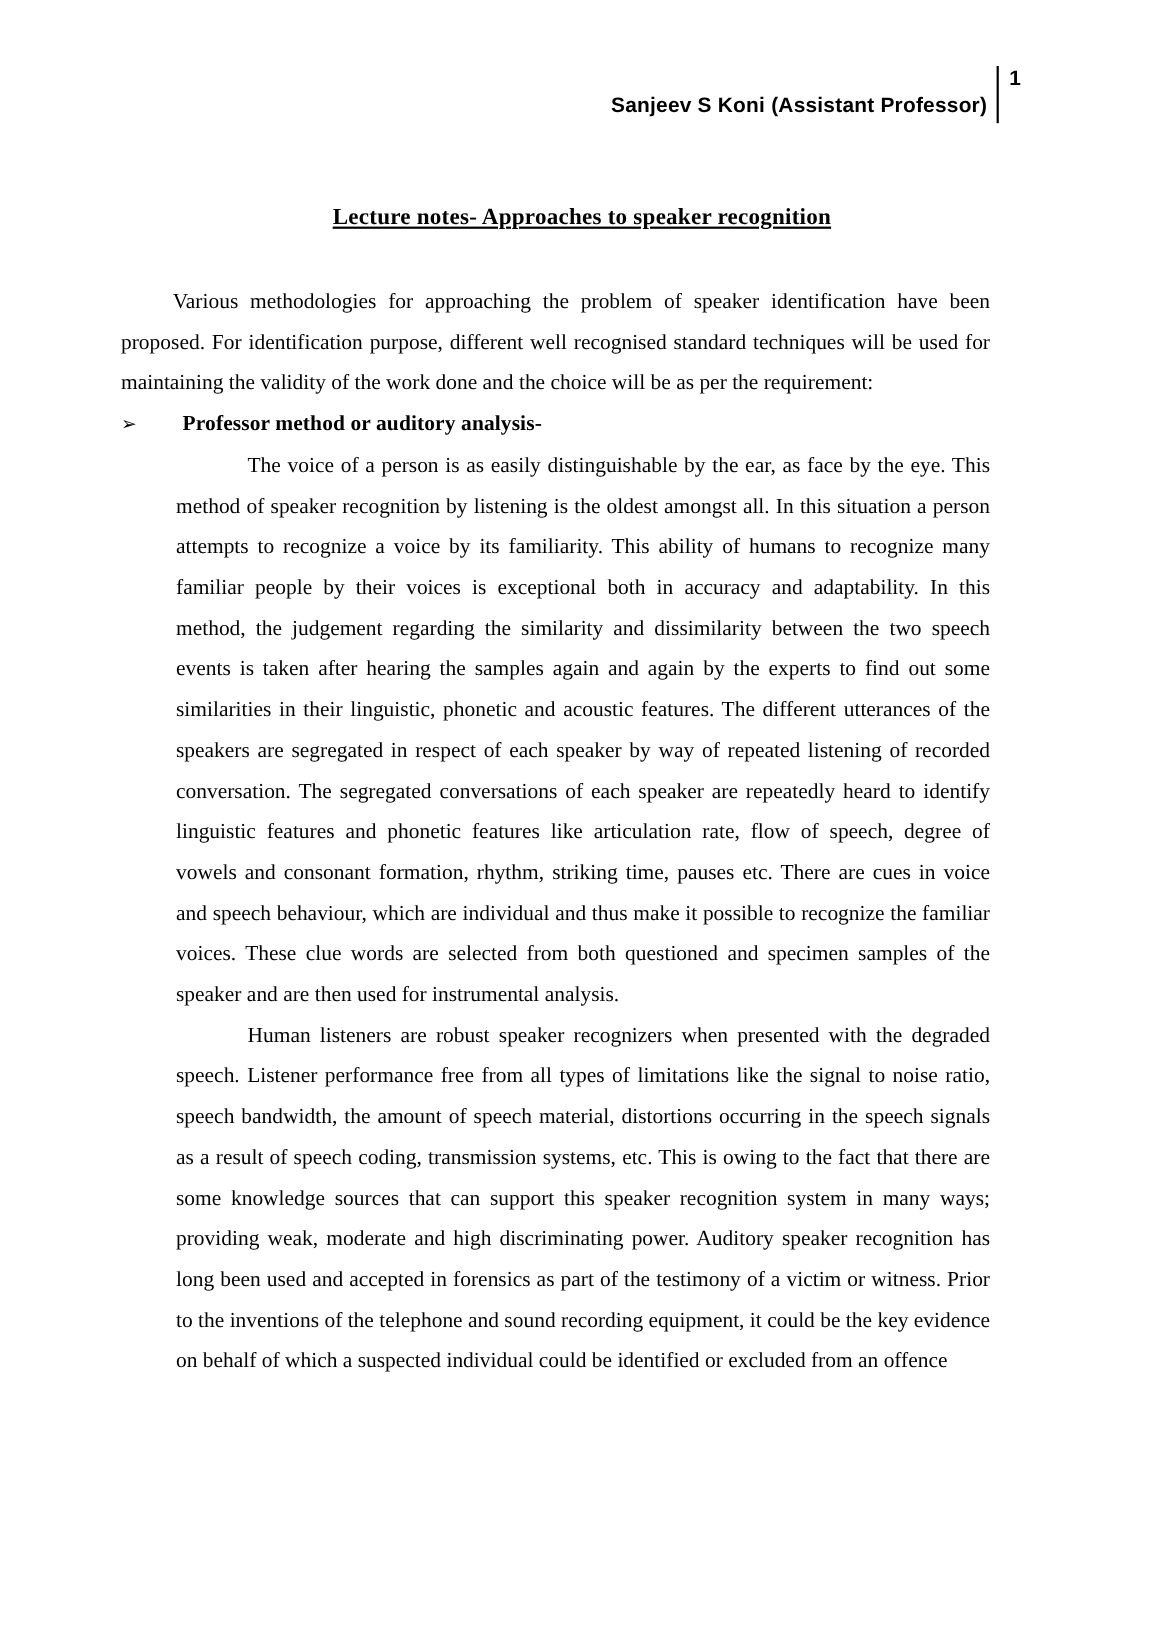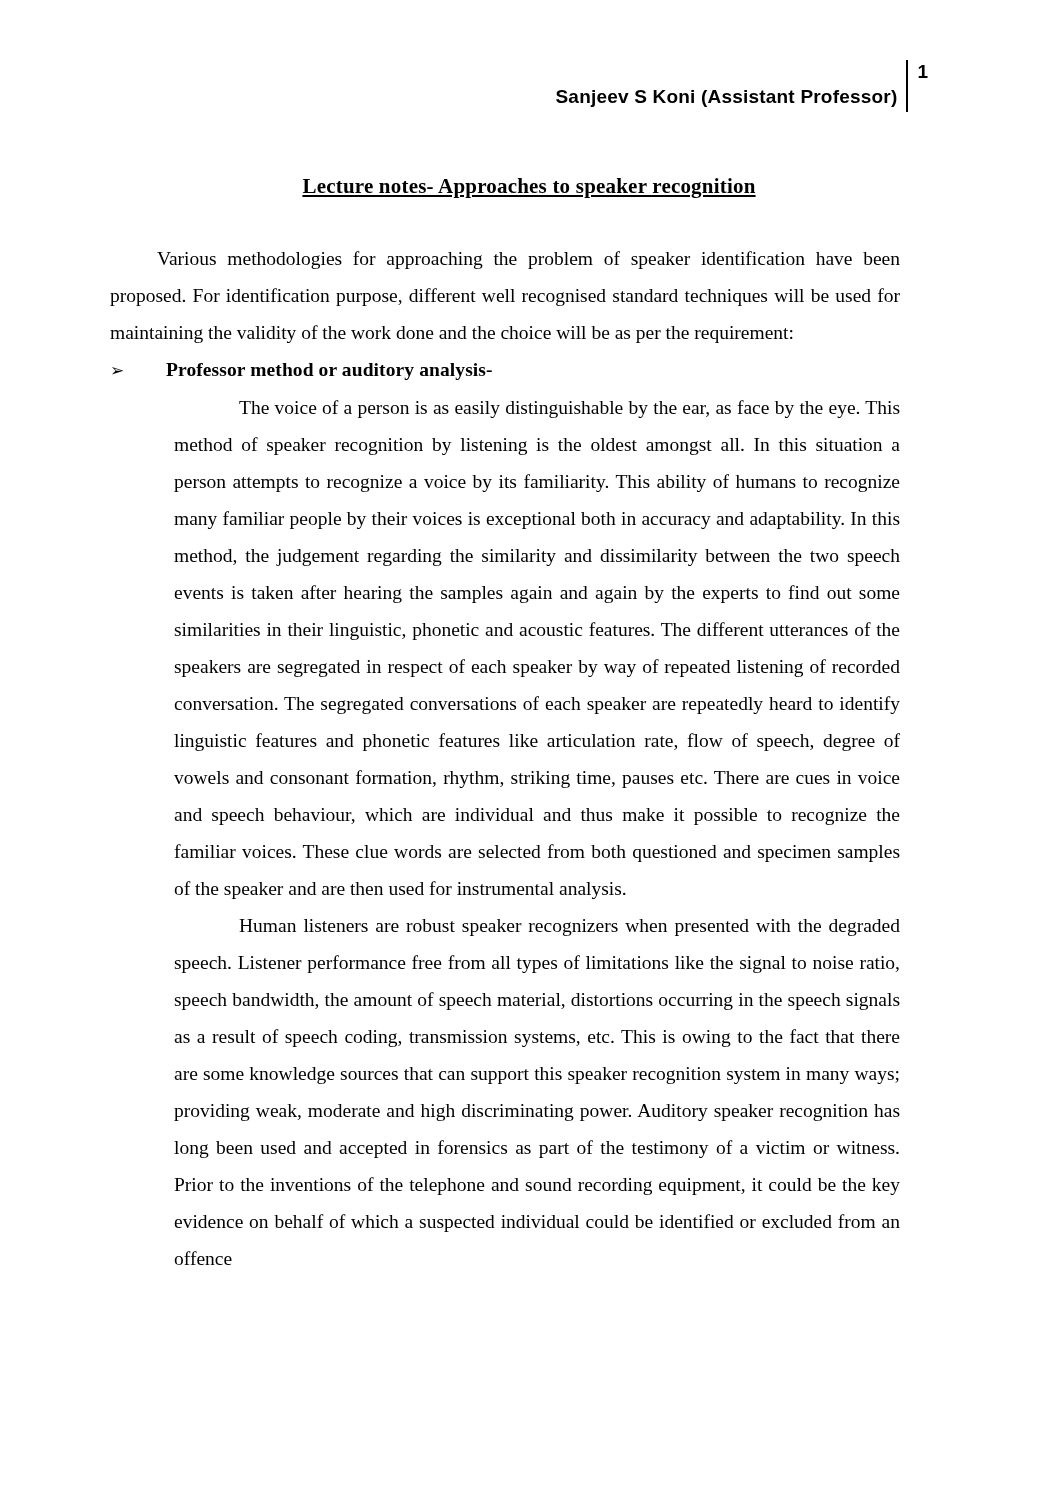--- a/index.html
+++ b/index.html
@@ -41,35 +41,35 @@
     margin-left: 9px;
   }
   .header .pagenum {
     margin-left: 9px;
     margin-top: 1px;
   }
 
   
   .title {
     position: absolute;
-    top: 174px;
+    top: 185px;
     left: 0;
     width: 100%;
     margin: 0;
     text-align: center;
     font-size: 21px;
     font-weight: 700;
     text-decoration: underline;
     letter-spacing: 0.2px;
   }
 
   
   .content {
     position: absolute;
-    top: 240px;
+    top: 256px;
     left: 110px;
     width: 790px;
     font-size: 19.5px;
     line-height: 37px;
     text-align: justify;
   }
   .intro {
     margin: 0;
     text-indent: 47px;
   }
@@ -81,21 +81,21 @@
   .bullet-row .marker {
     flex: 0 0 56px;
     font-family: "DejaVu Sans", sans-serif;
     font-size: 17px;
   }
   .bullet-row .bheading {
     font-weight: 700;
     letter-spacing: 0.1px;
   }
   .bpara {
-    margin: 0 0 0 64px;
+    margin: 0 0 0 50px;
     text-indent: 65px;
     text-align: justify;
   }
 </style>
 </head>
 <body>
 
 <div class="page">
 
   <div class="header">

